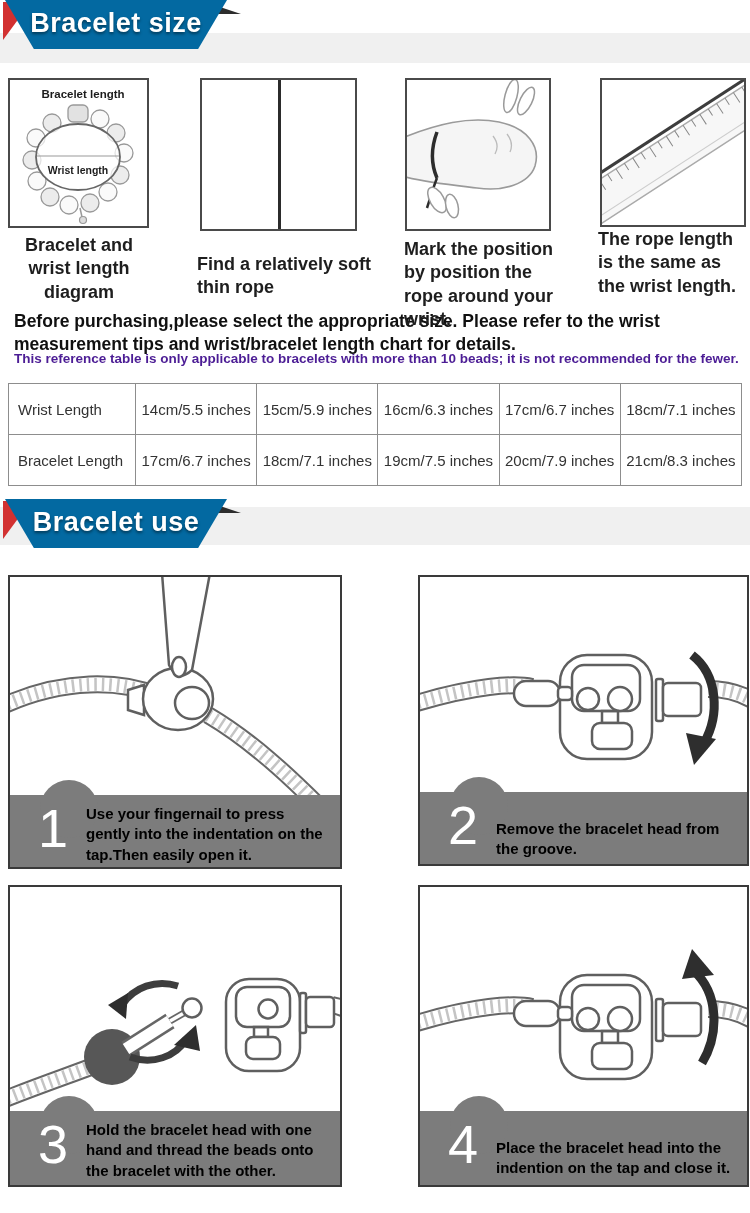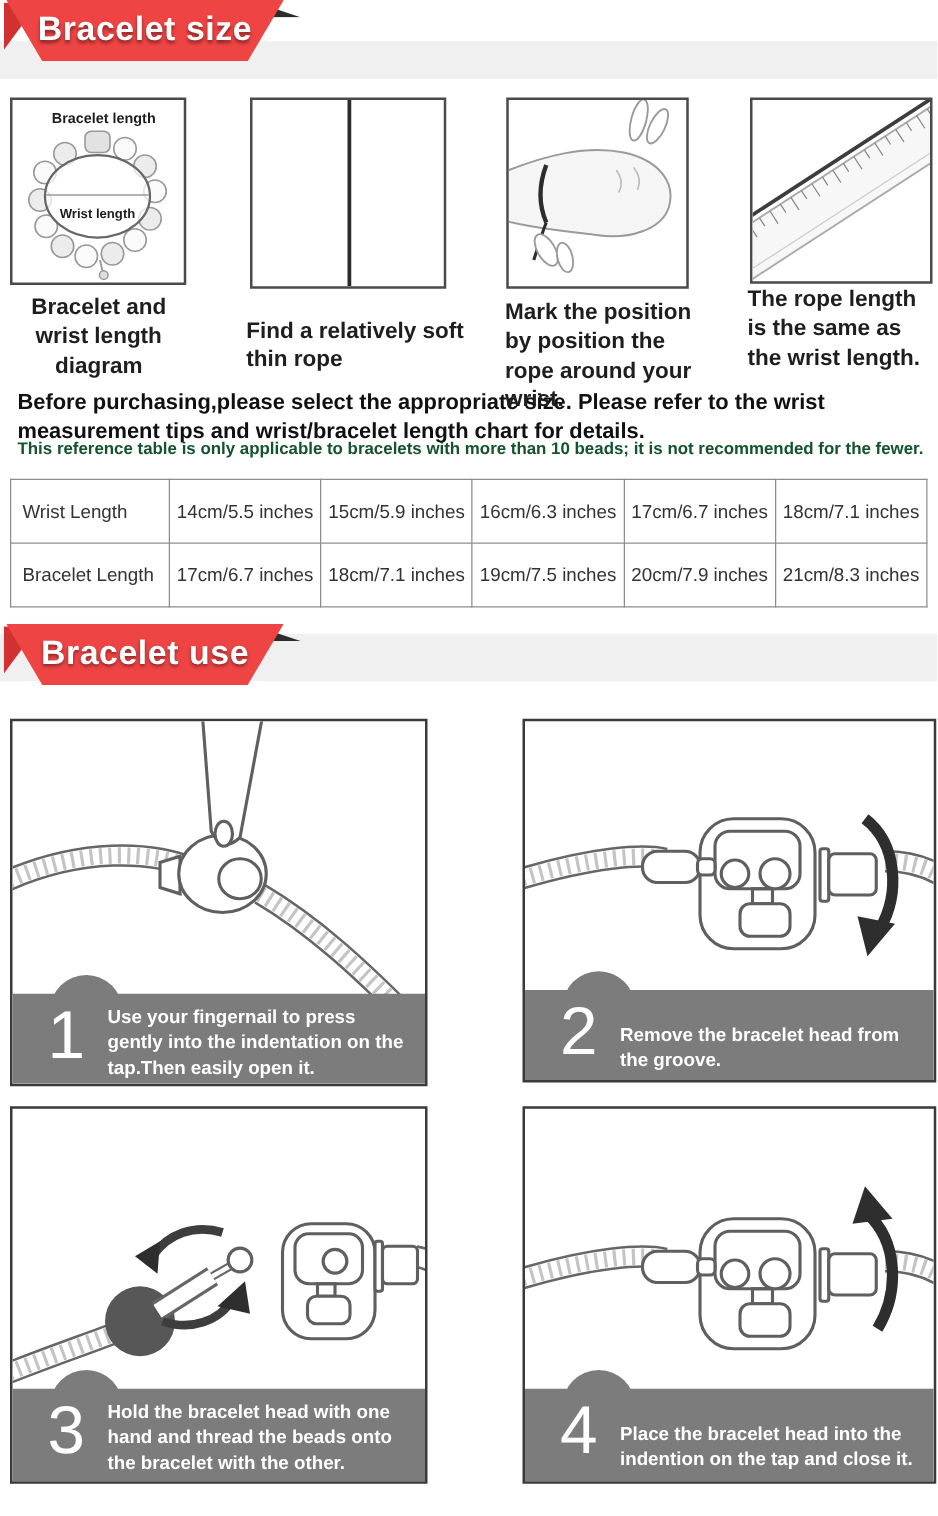--- a/index.html
+++ b/index.html
@@ -12,63 +12,63 @@
   #strip2{top:507px;height:38px;}
 
   
   .banner{position:absolute;width:248px;height:52px;z-index:2;}
   #banner1{left:3px;top:0;}
   #banner2{left:3px;top:499px;}
   .banner .red{position:absolute;left:0;top:2px;width:28px;height:38px;background:#d23131;
                clip-path:polygon(0 0,100% 0,0 100%);}
   .banner .fold{position:absolute;left:196px;top:0;width:42px;height:14px;background:#2d2d2d;
                 clip-path:polygon(0 0,100% 100%,0 100%);}
-  .banner .shape{position:absolute;left:2px;top:0;width:222px;height:49px;background:#ef4444;
+  .banner .shape{position:absolute;left:2px;top:0;width:222px;height:49px;background:#0369a1;
                  clip-path:polygon(0 0,100% 0,87% 100%,13% 100%);
                  display:flex;align-items:center;justify-content:center;}
   .banner .shape span{color:#fff;font-size:27px;font-weight:bold;letter-spacing:.5px;
                       text-shadow:0 2px 3px rgba(0,0,0,.45);padding-bottom:2px;}
 
   
   .figbox{position:absolute;background:#fff;border:2px solid #4a4a4a;box-sizing:border-box;overflow:hidden;}
   #fig1{left:8px;top:78px;width:141px;height:150px;}
   #fig2{left:200px;top:78px;width:157px;height:153px;}
   #fig3{left:405px;top:78px;width:146px;height:153px;}
   #fig4{left:600px;top:78px;width:146px;height:149px;}
   .figcap{position:absolute;font-size:18px;font-weight:bold;color:#1e1e1e;line-height:1.3;z-index:1;}
   #cap1{left:4px;top:234px;width:150px;text-align:center;}
   #cap2{left:197px;top:253px;width:190px;}
   #cap3{left:404px;top:238px;width:168px;}
   #cap4{left:598px;top:228px;width:152px;}
   .rope-line{position:absolute;left:50%;top:0;bottom:0;width:3px;background:#2b2b2b;margin-left:-1px;}
 
   #intro{position:absolute;left:14px;top:276px;width:726px;font-size:17.5px;font-weight:bold;
          color:#101010;line-height:1.33;margin-top:34px;}
-  #notice{position:absolute;left:14px;top:351px;width:732px;font-size:13.5px;font-weight:bold;color:#14532d;}
+  #notice{position:absolute;left:14px;top:351px;width:732px;font-size:13.5px;font-weight:bold;color:#4c1d95;}
 
   
   #sizetable{position:absolute;left:8px;top:383px;width:734px;border-collapse:collapse;z-index:1;}
   #sizetable td{border:1.5px solid #8d8d8d;height:48px;font-size:15px;color:#333;text-align:center;
                 background:#fff;}
   #sizetable td.rowhead{text-align:left;padding-left:9px;width:116px;}
 
   
   .panel{position:absolute;background:#fff;border:2px solid #3a3a3a;box-sizing:border-box;overflow:hidden;}
   #panel1{left:8px;top:575px;width:334px;height:294px;}
   #panel2{left:418px;top:575px;width:331px;height:291px;}
   #panel3{left:8px;top:885px;width:334px;height:302px;}
   #panel4{left:418px;top:885px;width:331px;height:302px;}
   .panel svg.art{position:absolute;left:0;top:0;}
   .stepbar{position:absolute;left:0;right:0;bottom:0;background:#7c7c7c;display:flex;align-items:flex-start;}
   #panel1 .stepbar,#panel2 .stepbar{height:72px;}
   #panel3 .stepbar,#panel4 .stepbar{height:74px;}
   .bump{position:absolute;left:30px;top:-15px;width:58px;height:58px;border-radius:50%;background:#7c7c7c;}
   .step-num{position:relative;z-index:1;color:#fff;font-size:54px;line-height:1;font-weight:400;
             margin:6px 0 0 26px;min-width:34px;text-align:center;}
-  .step-text{position:relative;z-index:1;color:#ffffff;font-size:15px;font-weight:600;line-height:1.35;
+  .step-text{position:relative;z-index:1;color:#000000;font-size:15px;font-weight:600;line-height:1.35;
              margin:9px 12px 0 16px;}
   #panel2 .step-text,#panel4 .step-text{margin-top:27px;}
 
   
   .tube-o{fill:none;stroke:#666;stroke-width:18;}
   .tube-i{fill:none;stroke:#fff;stroke-width:14;}
   .tube-b{fill:none;stroke:#c4c4c4;stroke-width:13;stroke-dasharray:2.5 5;}
   .ln{fill:#fff;stroke:#5f5f5f;stroke-width:2.5;}
   .ln2{fill:none;stroke:#5f5f5f;stroke-width:2.5;}
   .arrow{fill:none;stroke:#2e2e2e;stroke-width:9;}

